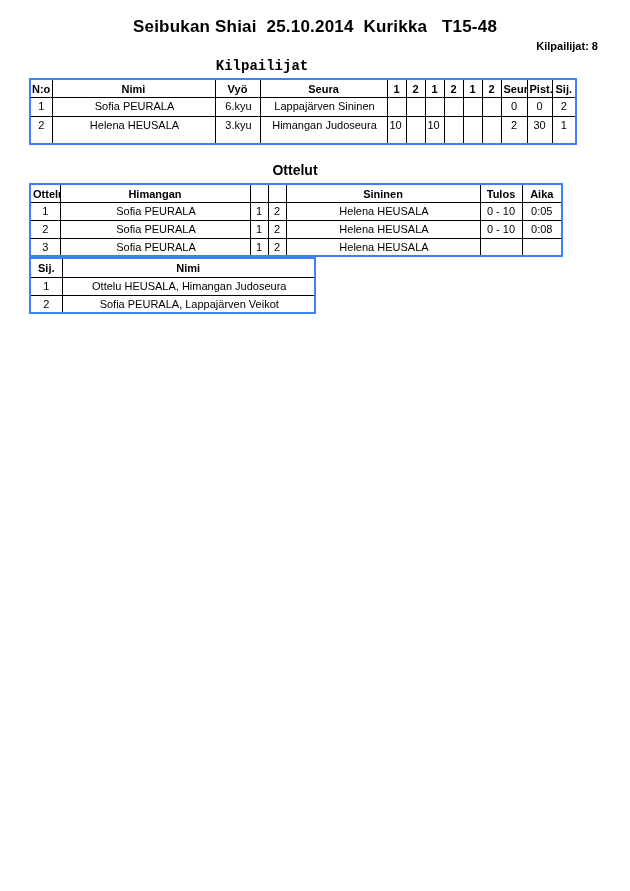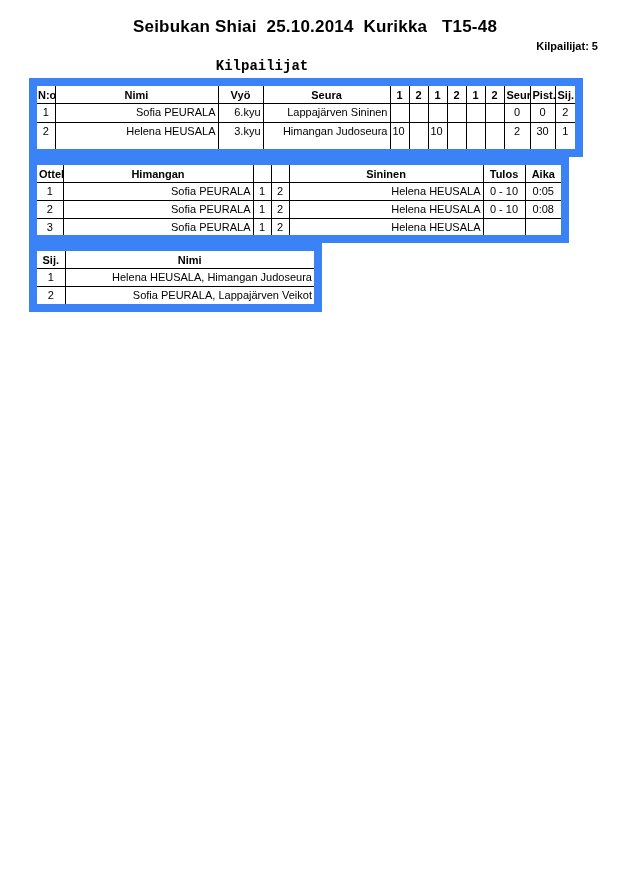--- a/index.html
+++ b/index.html
@@ -34,21 +34,21 @@
     font-size:14px;
     text-align:center;
   }
   .heading-kilpailijat { width:466px; margin:6px 0 4px 29px;font-family:Liberation Mono, monospace; }
   .heading-ottelut    { width:532px; margin:17px 0 5px 29px; }
   .heading-tulokset   { width:285px; margin:19px 0 5px 29px; }
 
   table {
     border-collapse:collapse;
     table-layout:fixed;
-    border:8px solid #3b82f6;
+    border:2px solid #3b82f6;
     margin-left:29px;
   }
   th, td {
     border:1px solid #000;
     font-size:11px;
     overflow:hidden;
     white-space:nowrap;
     vertical-align:top;
     padding:1px 2px;
     line-height:1.3;
@@ -56,30 +56,30 @@
   th { font-weight:bold; text-align:center; padding-top:2px; }
   tr.hdr  { height:18px; }
   tr.row  { height:19px; }
   tr.row2 { height:18px; }
 
   .t1 { width:546px; }
   .t2 { width:532px; }
   .t3 { width:285px; }
 
   td.ctr { text-align:center; }
-  td.name { text-align:right; padding-left:4px; }
+  td.name { text-align:center; padding-left:4px; }
   td.score { text-align:left; vertical-align:bottom; padding-left:2px; padding-bottom:10px; }
   th.al { text-align:left; padding-left:1px; }
 </style>
 </head>
 <body>
 <div class="page">
 
   <div class="title">Seibukan Shiai  25.10.2014  Kurikka   T15-48</div>
-  <div class="meta">Kilpailijat: 5</div>
+  <div class="meta">Kilpailijat: 8</div>
 
   <div class="section-heading heading-kilpailijat">Kilpailijat</div>
   <table class="t1">
     <colgroup>
       <col style="width:22px">
         <col style="width:163px">
         <col style="width:45px">
         <col style="width:127px">
       <col style="width:19px">
         <col style="width:19px">
@@ -135,20 +135,21 @@
         <td class="score"></td>
         <td class="score"></td>
         <td class="score"></td>
         <td class="ctr">2</td>
         <td class="ctr">30</td>
         <td class="ctr">1</td>
       </tr>
     </tbody>
   </table>
 
+  <div class="section-heading heading-ottelut">Ottelut</div>
   <table class="t2">
     <colgroup>
       <col style="width:30px">
         <col style="width:190px">
         <col style="width:18px">
         <col style="width:18px">
       <col style="width:194px">
         <col style="width:42px">
         <col style="width:40px">
     </colgroup>
@@ -201,21 +202,21 @@
     </colgroup>
     <thead>
       <tr class="hdr">
         <th>Sij.</th>
         <th>Nimi</th>
       </tr>
     </thead>
     <tbody>
       <tr class="row2">
         <td class="ctr">1</td>
-        <td class="name">Helena HEUSALA, Himangan Judoseura</td>
+        <td class="name">Ottelu HEUSALA, Himangan Judoseura</td>
       </tr>
       <tr class="row2">
         <td class="ctr">2</td>
         <td class="name">Sofia PEURALA, Lappajärven Veikot</td>
       </tr>
     </tbody>
   </table>
 
 </div>
 

